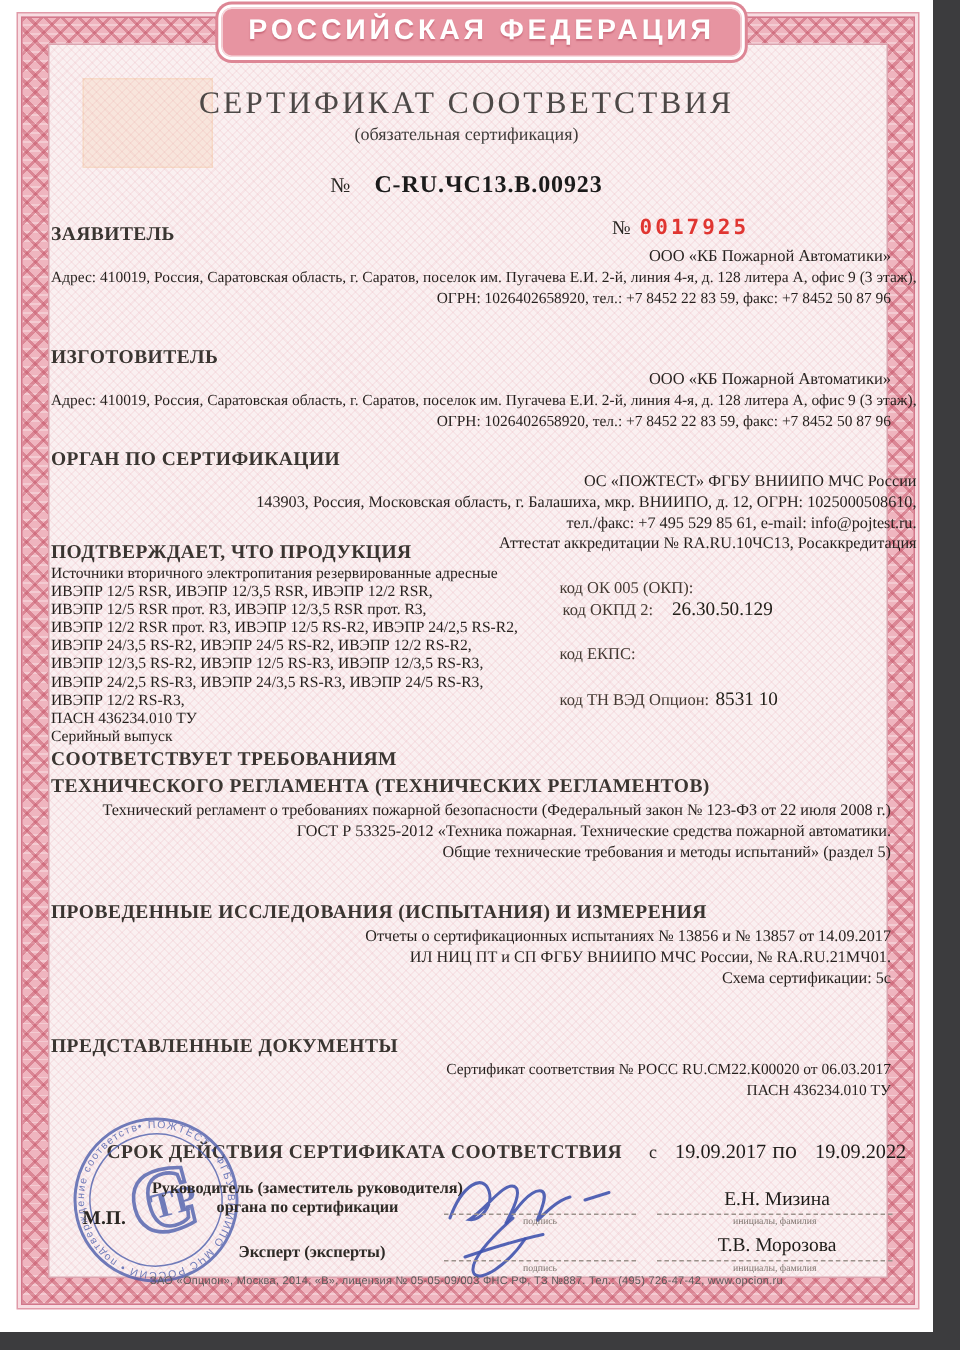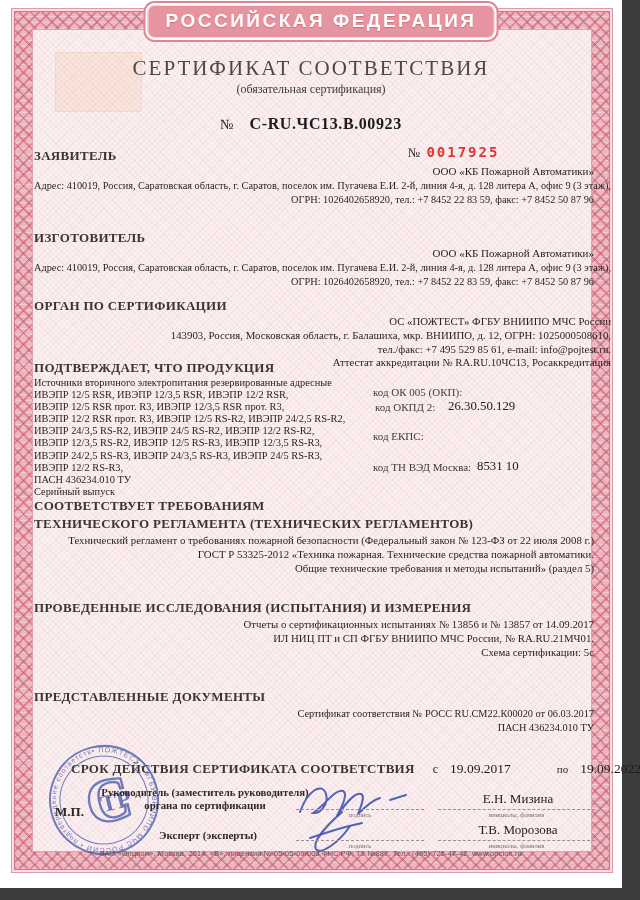--- a/index.html
+++ b/index.html
@@ -50,21 +50,21 @@
   .line-sm{font-size:10.3px;line-height:14px;}
   .line-md{font-size:10.8px;line-height:13.8px;}
   .prod{position:absolute;left:34px;top:377px;width:345px;color:#241f1c;}
   .prod div{font-size:10.4px;line-height:12.1px;white-space:nowrap;}
   .code-label{position:absolute;font-size:11px;color:#443a33;white-space:nowrap;}
   .code-value{position:absolute;font-size:12.8px;color:#222019;white-space:nowrap;}
   .validity-row{position:absolute;top:759px;left:34px;width:560px;white-space:nowrap;}
   .validity-row .vh{font-weight:bold;font-size:13px;letter-spacing:.3px;color:#3a3531;padding-left:37px;}
   .validity-row .vl{font-size:12px;color:#2a2723;margin-left:14px;}
   .validity-row .vd{font-size:13.5px;color:#1d1b18;margin-left:8px;}
-  .validity-row .vl2{font-size:11px;color:#2a2723;margin-left:42px;}
+  .validity-row .vl2{font-size:16px;color:#2a2723;}
   .mp{position:absolute;left:55px;top:804px;font-size:13px;font-weight:bold;color:#2a2622;}
   .role1{position:absolute;left:100px;top:786px;width:210px;text-align:center;
     font-weight:bold;font-size:10.8px;line-height:13px;color:#2e2a26;}
   .role2{position:absolute;left:118px;top:829px;width:180px;text-align:center;
     font-weight:bold;font-size:11px;color:#2e2a26;}
   .sig-name{position:absolute;width:160px;text-align:center;font-size:13px;color:#1d1b18;}
   .uline{position:absolute;border-top:1px dashed #9b918b;height:0;}
   .ucaption{position:absolute;font-size:6.5px;color:#7c736d;text-align:center;}
   .footer{position:absolute;left:0;top:849px;width:622px;text-align:center;
     font-family:"Liberation Sans", sans-serif;font-size:7.3px;color:#5a5a5a;letter-spacing:.2px;}
@@ -134,21 +134,21 @@
     <div>ИВЭПР 24/2,5 RS-R3, ИВЭПР 24/3,5 RS-R3, ИВЭПР 24/5 RS-R3,</div>
     <div>ИВЭПР 12/2 RS-R3,</div>
     <div>ПАСН 436234.010 ТУ</div>
     <div>Серийный выпуск</div>
   </div>
 
   <div class="code-label" style="left:373px;top:386px;">код ОК 005 (ОКП):</div>
   <div class="code-label" style="left:375px;top:401px;">код ОКПД 2:</div>
   <div class="code-value" style="left:448px;top:399px;">26.30.50.129</div>
   <div class="code-label" style="left:373px;top:430px;">код ЕКПС:</div>
-  <div class="code-label" style="left:373px;top:461px;">код ТН ВЭД Москва:</div>
+  <div class="code-label" style="left:373px;top:461px;">код ТН ВЭД Опцион:</div>
   <div class="code-value" style="left:477px;top:459px;">8531 10</div>
 
   <div class="sec-heading" style="left:34px;top:498px;">СООТВЕТСТВУЕТ ТРЕБОВАНИЯМ</div>
   <div class="sec-heading" style="left:34px;top:516px;">ТЕХНИЧЕСКОГО РЕГЛАМЕНТА (ТЕХНИЧЕСКИХ РЕГЛАМЕНТОВ)</div>
   <div class="tblock" style="top:534px;width:560px;">
     <div class="line-md">Технический регламент о требованиях пожарной безопасности (Федеральный закон № 123-ФЗ от 22 июля 2008 г.)</div>
     <div class="line-md">ГОСТ Р 53325-2012 «Техника пожарная. Технические средства пожарной автоматики.</div>
     <div class="line-md">Общие технические требования и методы испытаний» (раздел 5)</div>
   </div>
 

